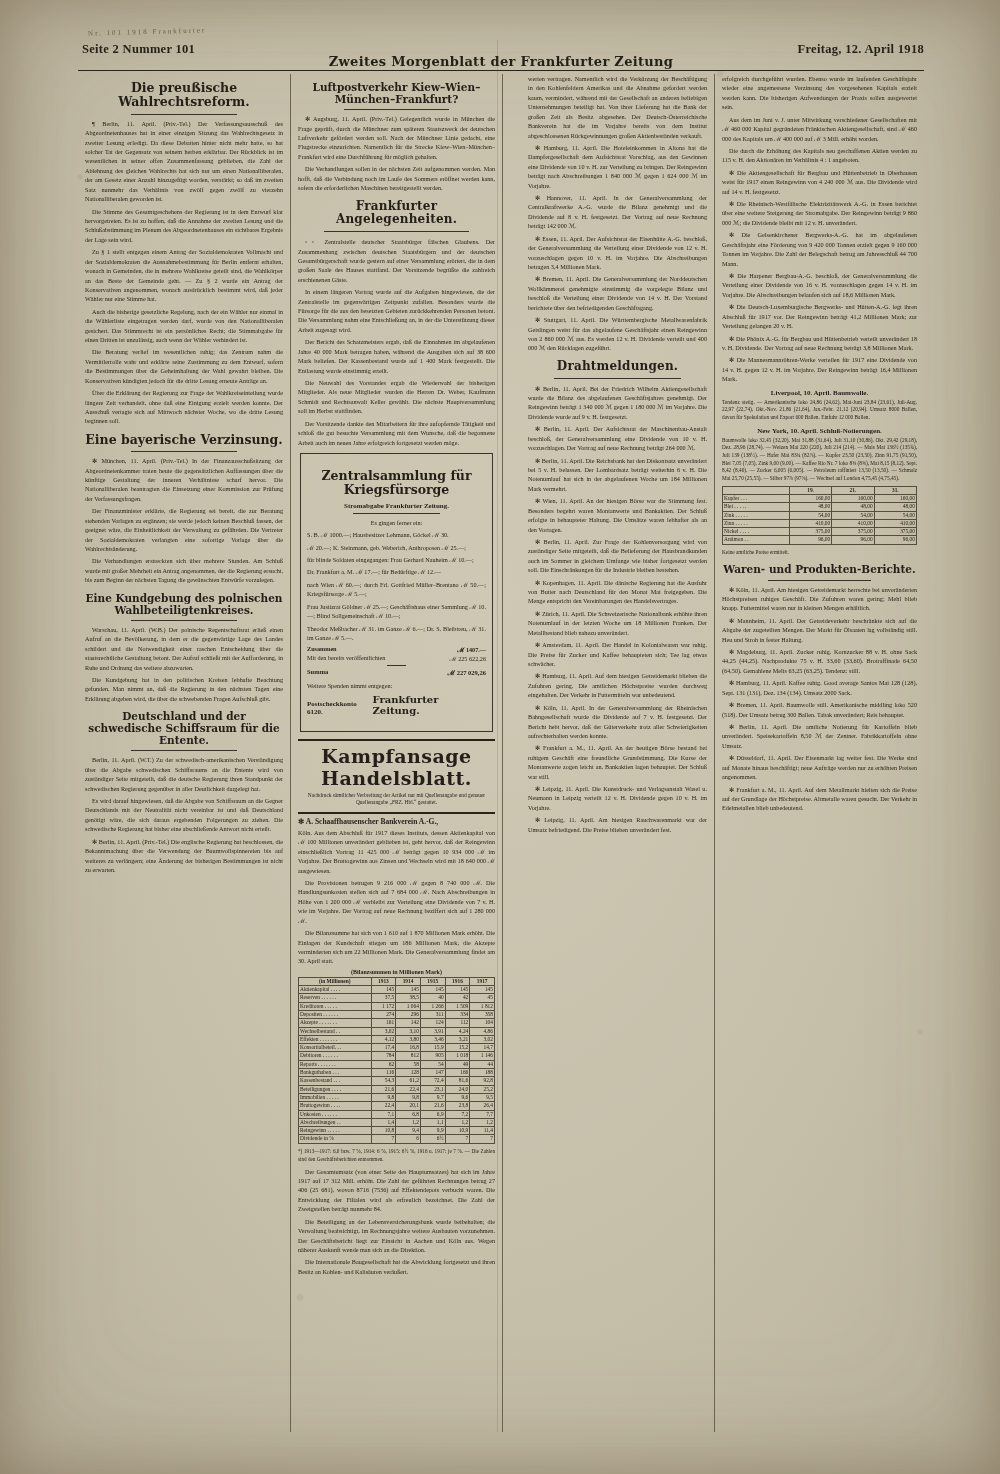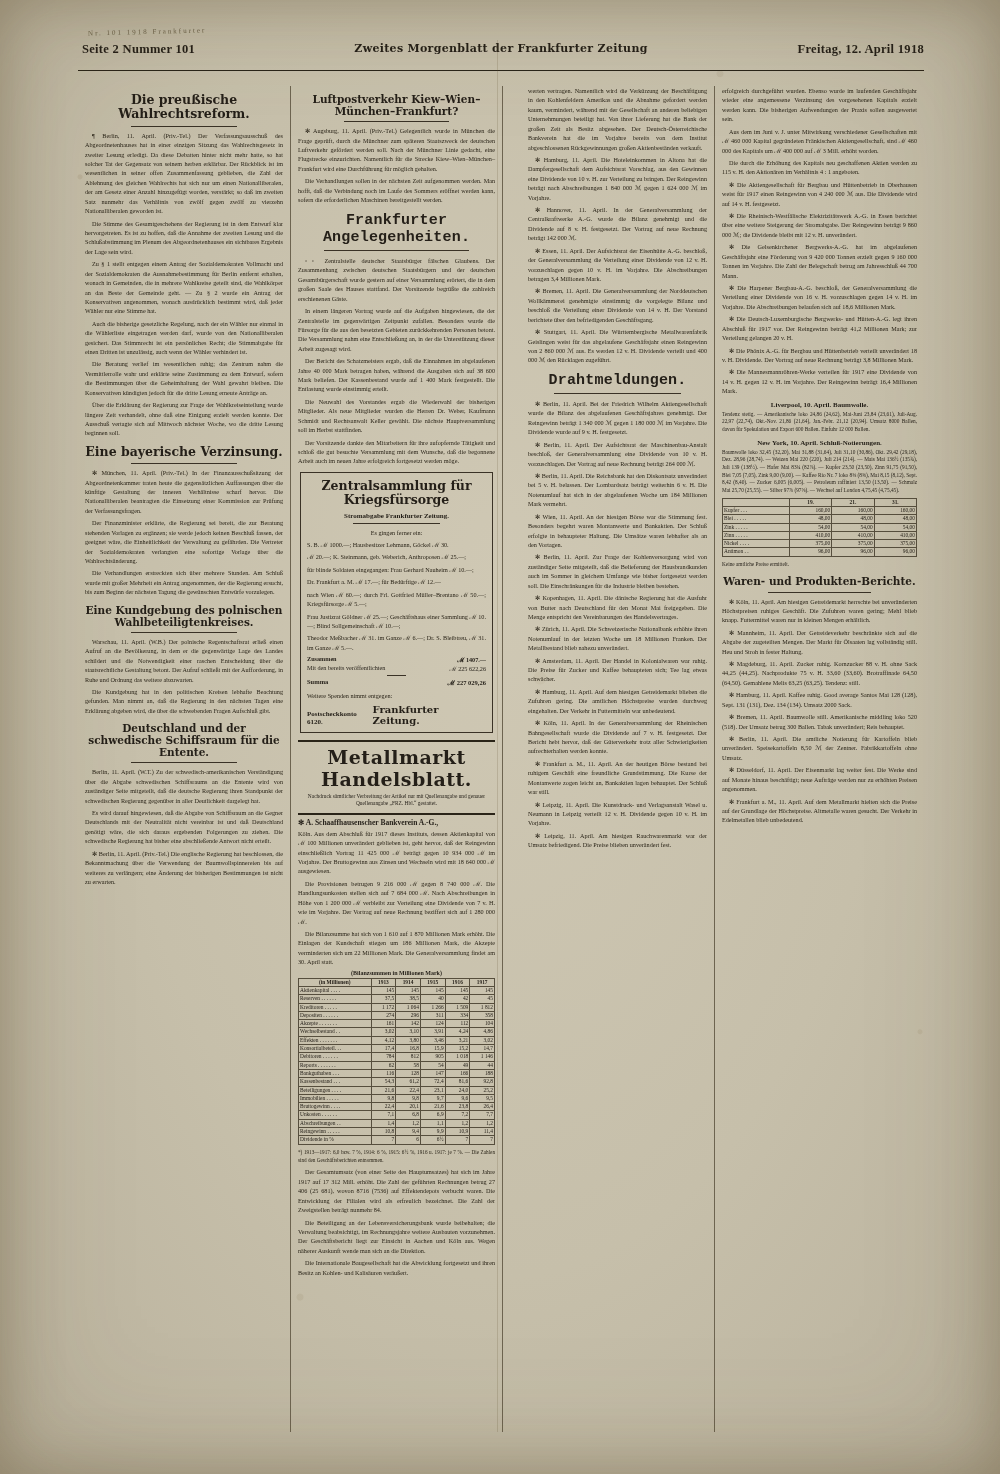--- a/index.html
+++ b/index.html
@@ -39,69 +39,68 @@
   .masthead{
     position:relative;height:30px;
     border-bottom:1.5px solid #2a2418;
   }
   .mast-left,.mast-center,.mast-right{
     position:absolute;top:2px;
     font-weight:bold;
     letter-spacing:.3px;
   }
   .mast-left{left:4px;font-size:12.5px;}
-  .mast-center{left:50%;transform:translateX(-50%);font-size:11px;}
+  .mast-center{left:50%;transform:translateX(-50%);font-size:13px;margin-top:12px;}
   .mast-right{right:0;font-size:12.5px;}
   .mast-stamp{
     position:absolute;left:10px;top:-12px;
     font-size:7px;color:#6a6048;letter-spacing:2px;
     transform:rotate(-1.5deg);
   }
   
   .cols{
     position:absolute;top:34px;left:0;right:0;bottom:0;
     display:flex;
-    margin-top:12px;
   }
   .col{
     position:relative;
     padding:0 7px;
     box-sizing:border-box;
   }
   .col + .col{border-left:1px solid #6d6450;}
   .c1{width:212px;}
   .c2{width:212px;}
   .c3{width:212px;padding-left:25px;}
   .c4{width:210px;}
 
   
   .hl{
     text-align:center;font-weight:bold;margin:7px 0 4px;
     line-height:1.15;
   }
-  .hl.big{font-size:15px;letter-spacing:.2px;font-family:Liberation Mono, monospace;}
+  .hl.big{font-size:12px;letter-spacing:.2px;}
   .hl.mid{font-size:12.5px;}
   .hl.sm{font-size:10.5px;}
   .rule{
     height:0;border-top:1px solid #3a3226;margin:4px 26px 5px;
   }
   .rule.thin{margin:3px 46px 4px;}
   .para{
     font-size:6.2px;line-height:1.52;text-align:justify;
     text-justify:inter-word;
     hyphens:auto;
     margin:0 0 3px;
     color:#2a2418;
   }
   .para.ind{text-indent:7px;}
   .para.lead::first-letter{font-weight:bold;}
   .ctr{text-align:center;}
   .frk{font-family:"DejaVu Serif", serif;}
   .box{
-    border:1px solid #3a3226;padding:6px 6px;margin:6px 2px 7px;
+    border:1px solid #3a3226;padding:15px 6px;margin:6px 2px 7px;
   }
   .box .hl{margin-top:0;}
   .tbl{
     width:100%;border-collapse:collapse;font-size:5.4px;
     margin:3px 0 4px;
   }
   .tbl th,.tbl td{
     border:.5px solid #564e3d;padding:0 1px;line-height:1.35;
     text-align:right;white-space:nowrap;
   }
@@ -205,21 +204,21 @@
             <span>ℳ 227 029,26</span>
           </div>
           <p class="para" style="margin-top:4px;">Weitere Spenden nimmt entgegen:</p>
           <div style="display:flex;justify-content:space-between;align-items:flex-end;">
             <span style="font-size:7px;font-weight:bold;">Postscheckkonto 6120.</span>
             <span class="frk" style="font-size:10px;font-weight:bold;">Frankfurter Zeitung.</span>
           </div>
         </div>
 
         <div class="dbl-rule"></div>
-        <div class="hand-title frk">Metallmarkt Handelsblatt.</div>
+        <div class="hand-title frk">Kampfansage Handelsblatt.</div>
         <div class="ctr" style="font-size:5.4px;line-height:1.4;margin-bottom:3px;">Nachdruck sämtlicher Verbreitung der Artikel nur mit Quellenangabe und genauer Quellenangabe „FRZ. Hbl.“ gestattet.</div>
         <div class="dbl-rule"></div>
 
         <div style="font-size:7.5px;font-weight:bold;margin:3px 0 2px;">✻ A. Schaaffhausenscher Bankverein A.-G.,</div>
         <p class="para">Köln. Aus dem Abschluß für 1917 dieses Instituts, dessen Aktienkapital von ℳ 100 Millionen unverändert geblieben ist, geht hervor, daß der Reingewinn einschließlich Vortrag 11 425 000 ℳ beträgt gegen 10 934 000 ℳ im Vorjahre. Der Bruttogewinn aus Zinsen und Wechseln wird mit 18 640 000 ℳ ausgewiesen.</p>
         <p class="para ind">Die Provisionen betrugen 9 216 000 ℳ gegen 8 740 000 ℳ. Die Handlungsunkosten stellen sich auf 7 684 000 ℳ. Nach Abschreibungen in Höhe von 1 200 000 ℳ verbleibt zur Verteilung eine Dividende von 7 v. H. wie im Vorjahre. Der Vortrag auf neue Rechnung beziffert sich auf 1 280 000 ℳ.</p>
         <p class="para ind">Die Bilanzsumme hat sich von 1 610 auf 1 870 Millionen Mark erhöht. Die Einlagen der Kundschaft stiegen um 186 Millionen Mark, die Akzepte verminderten sich um 22 Millionen Mark. Die Generalversammlung findet am 30. April statt.</p>
 
         <table class="tbl">
           <caption>(Bilanzsummen in Millionen Mark)</caption>

